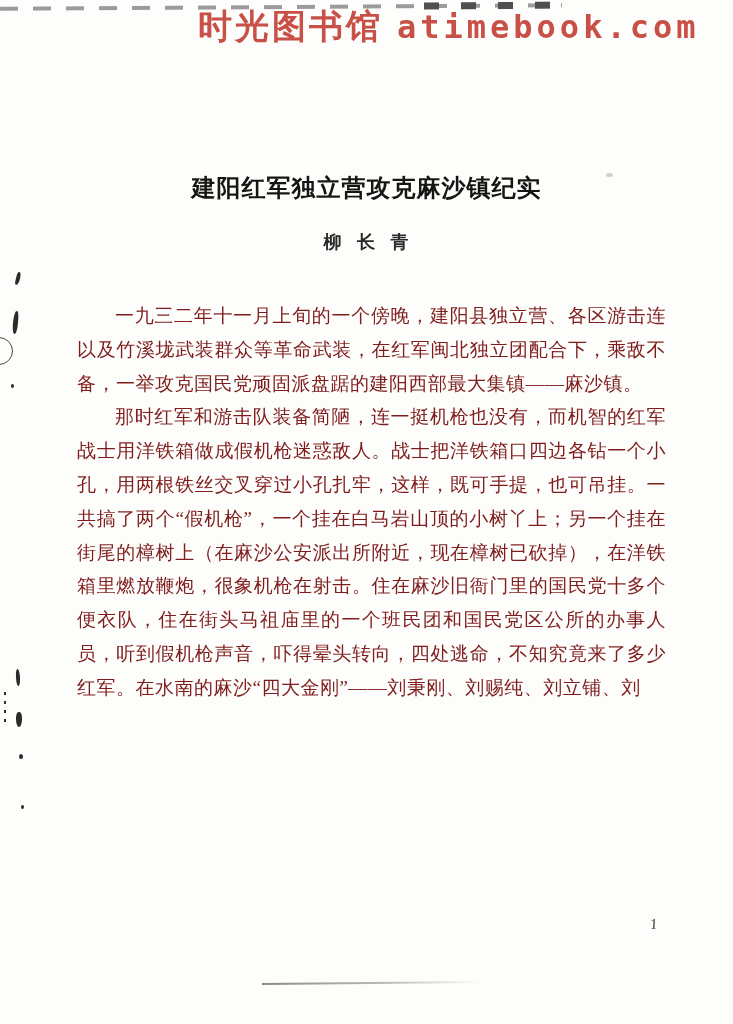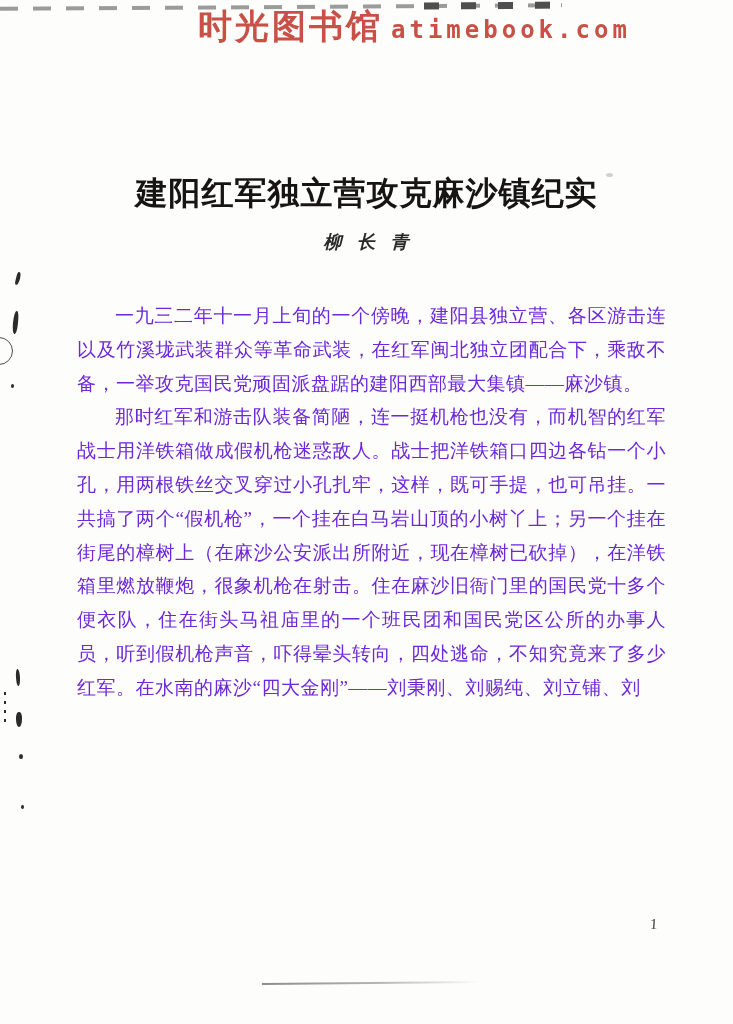--- a/index.html
+++ b/index.html
@@ -28,37 +28,37 @@
   .watermark{
     position:absolute;left:198px;top:4px;white-space:nowrap;
     color:#c85046;font-weight:bold;
   }
   .wm-cjk{
     font-family:"Liberation Sans","DejaVu Sans",sans-serif;
     font-size:34px;letter-spacing:3px;text-align:center;
   }
   .wm-latin{
     font-family:"DejaVu Sans Mono",monospace;
-    font-size:24px;letter-spacing:4px;margin-left:4px;
+    font-size:32px;letter-spacing:4px;margin-left:10px;
   }
 
   
   .title{
     position:absolute;left:0;top:172px;width:100%;
-    text-align:center;font-size:32px;font-weight:bold;
+    text-align:center;font-size:24px;font-weight:bold;
     letter-spacing:1px;color:#161513;margin:0;
   }
   .author{
     position:absolute;left:0;top:230px;width:100%;
     text-align:center;font-size:18px;font-weight:bold;
-    color:#2b2a28;word-spacing:9px;letter-spacing:1px;font-style:italic;
+    color:#2b2a28;word-spacing:9px;letter-spacing:1px;
   }
   .body-text{
     position:absolute;left:77px;top:299px;width:589px;
-    color:#6d28d9;
+    color:#7f1d1d;
   }
   .body-text p{
     margin:0;font-size:19px;line-height:33.8px;
     text-align:justify;text-justify:inter-character;
     text-indent:2em;letter-spacing:0.5px;
     word-break:break-all;
   }
 
   
   .ink{position:absolute;background:#2c2b2a;}

